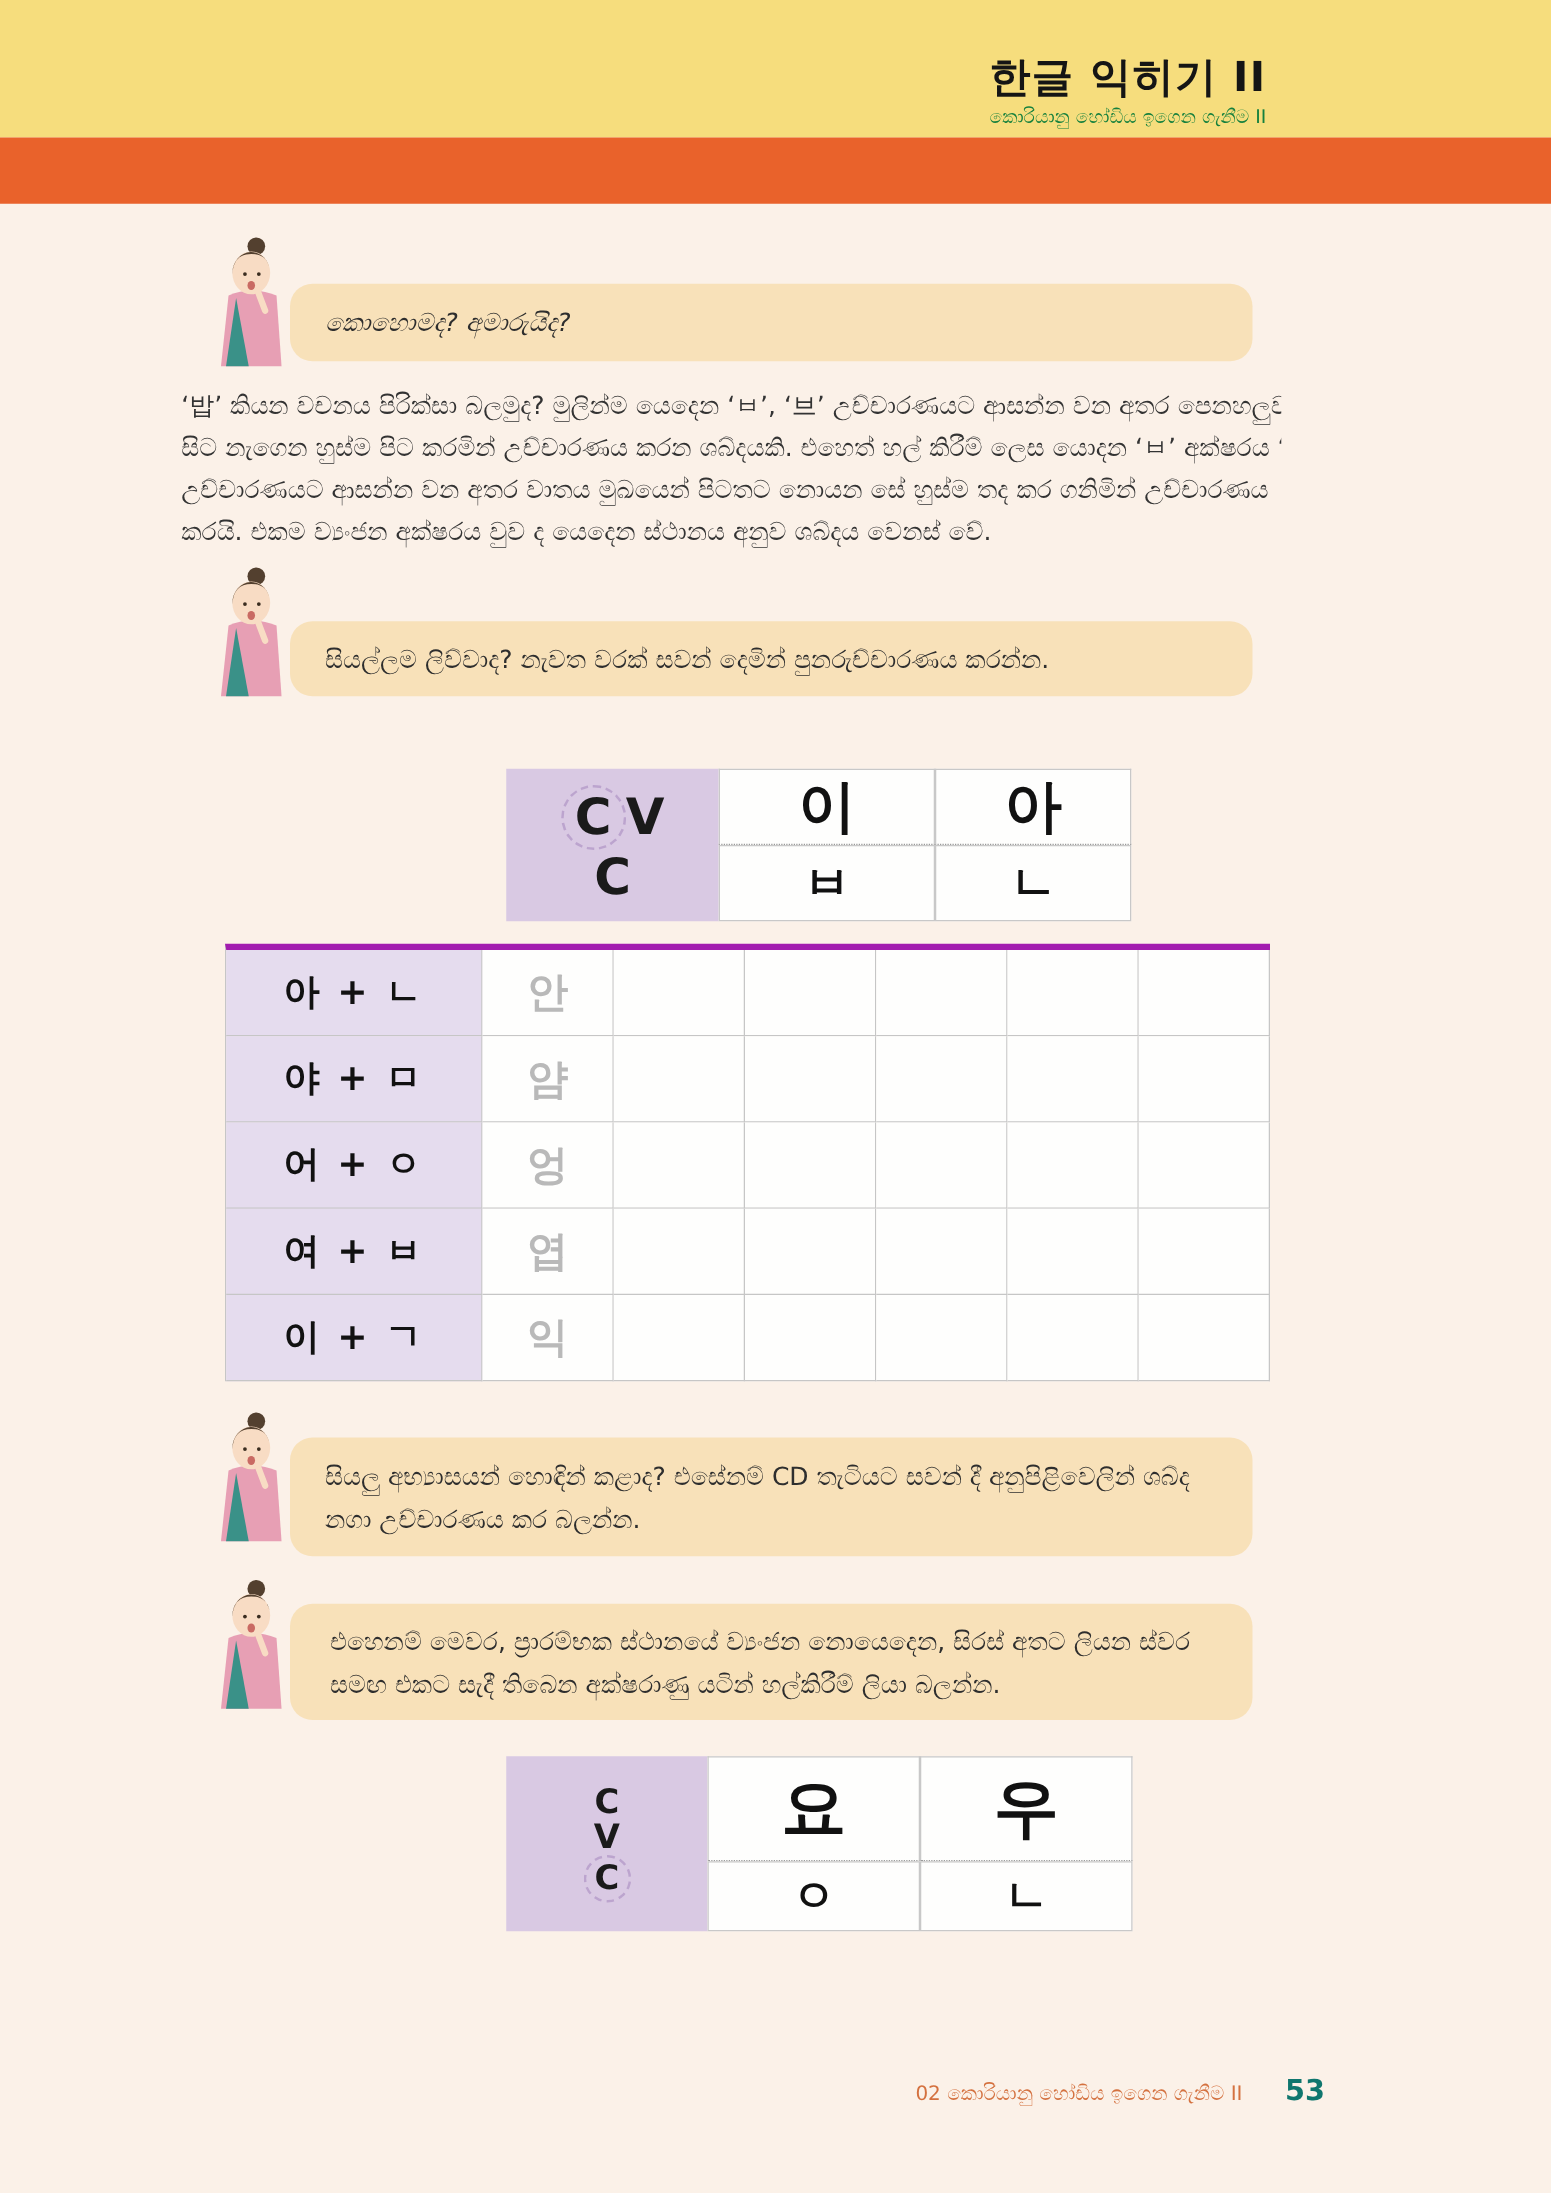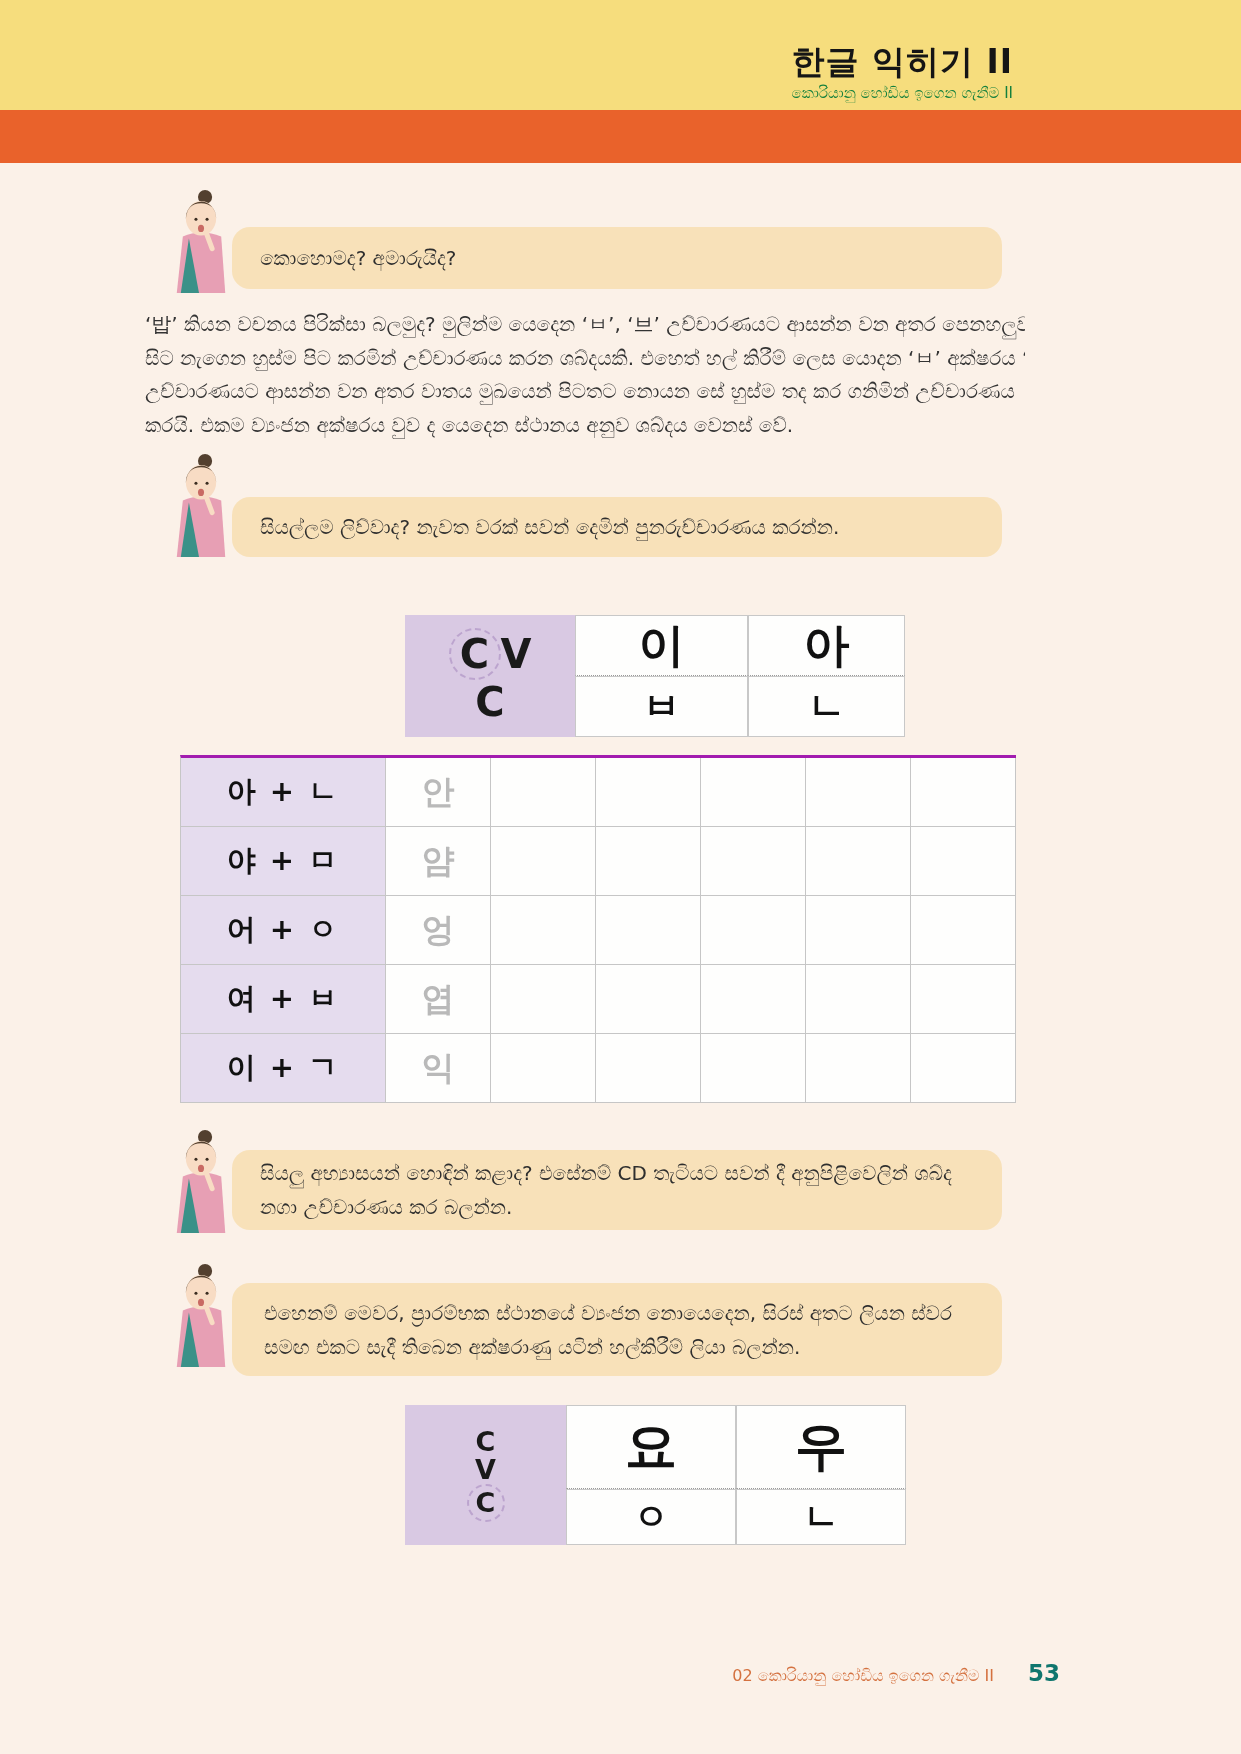--- a/index.html
+++ b/index.html
@@ -22,23 +22,23 @@
 
   
   .bubble {
     position:absolute; left:232px; width:770px;
     background:#F8E1B9; border-radius:18px;
     display:flex; flex-direction:column; justify-content:center;
     padding-left:28px; padding-right:20px;
     font-size:20px; color:#2e2e2e; line-height:34px;
   }
   .bubble .ln { white-space:nowrap; overflow:hidden; }
-  #bubble1 { top:227px; height:62px; }
+  #bubble1 { top:227px; height:62px;font-style:italic; }
   #bubble2 { top:497px; height:60px; }
-  #bubble3 { top:1150px; height:80px; }
+  #bubble3 { top:1150px; height:95px; }
   #bubble4 { top:1283px; height:93px;padding-left:32px; }
 
   
   .paragraph { position:absolute; left:145px; top:308px; width:880px; font-size:20px; color:#333; }
   .paragraph .ln { line-height:33.5px; white-space:nowrap; overflow:hidden; }
 
   
   .syl-table { position:absolute; display:grid; }
   #table-top    { left:405px; top:615px; grid-template-columns:170px 173px 157px; grid-template-rows:61px 61px; }
   #table-bottom { left:405px; top:1405px; grid-template-columns:161px 170px 170px; grid-template-rows:84px 56px; }
@@ -61,21 +61,21 @@
     display:flex; align-items:center; justify-content:center;
     font-weight:bold; color:#111;
   }
   .syl-cell.dotted { border-bottom:1px dotted #9a9a9a; }
   #table-top .r1 { font-size:46px; }
   #table-top .r2 { font-size:38px; }
   #table-bottom .r1 { font-size:52px; }
   #table-bottom .r2 { font-size:36px; }
 
   
-  .practice { position:absolute; left:180px; top:755px; border-top:3px solid #a21caf; border-left:1px solid #C6C6C6; }
+  .practice { position:absolute; left:180px; top:755px; border-top:5px solid #a21caf; border-left:1px solid #C6C6C6; }
   .p-row { display:flex; }
   .p-label {
     width:205px; height:69px; background:#E5DCEE;
     border-right:1px solid #C6C6C6; border-bottom:1px solid #C6C6C6;
     display:flex; align-items:center; justify-content:center;
     font-size:29px; font-weight:bold; color:#111; letter-spacing:2px;
   }
   .p-cell {
     width:105px; height:69px; background:#FEFEFD;
     border-right:1px solid #C6C6C6; border-bottom:1px solid #C6C6C6;

